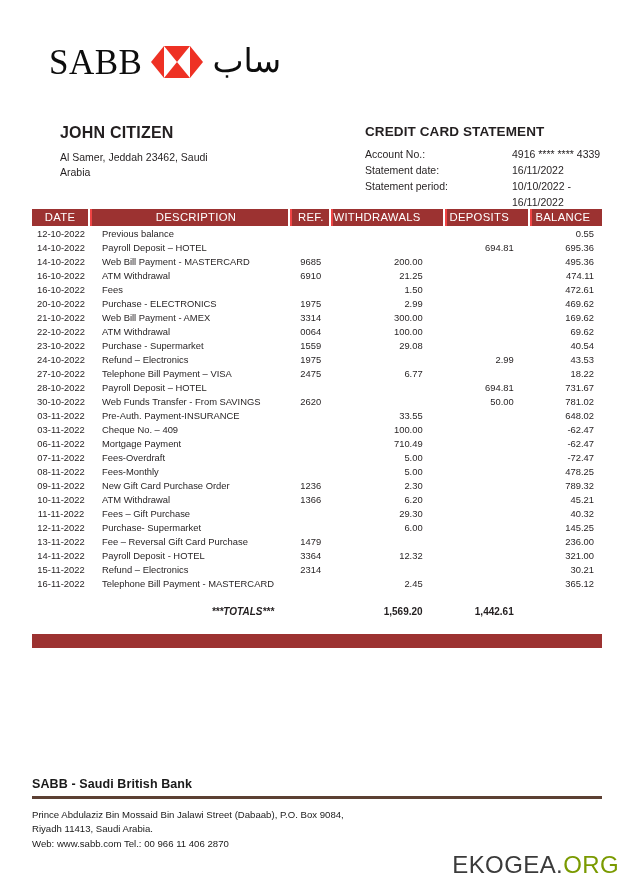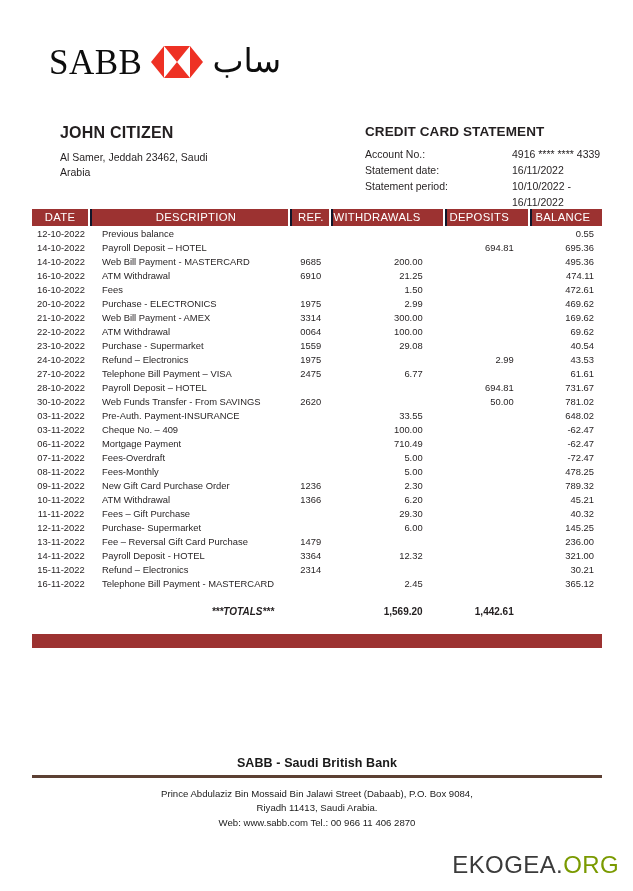--- a/index.html
+++ b/index.html
@@ -95,21 +95,21 @@
     font-size: 9.4px;
   }
   .tbl thead th {
     background: #9c3231;
     color: #ffffff;
     font-size: 11.3px;
     font-weight: normal;
     letter-spacing: 0.3px;
     text-align: center;
     padding: 2px 0 3px 0;
-    border-left: 2px solid #0f172a;
+    border-left: 2px solid #ef4444;
     border-right: 2px solid #ffffff;
   }
   .tbl thead th.first { border-left: none; }
   .tbl thead th.last  { border-right: none; }
 
   .tbl tbody td {
     padding: 1.5px 0;
     vertical-align: top;
     white-space: nowrap;
   }
@@ -134,23 +134,23 @@
     top: 634px;
     width: 570px;
     height: 14px;
     background: #9c3231;
   }
 
   
   .footer {
     position: absolute;
     left: 32px;
-    top: 756px;
+    top: 777px;
     width: 570px;
-    text-align: center;
+    text-align: left;
   }
   .footer-title {
     font-size: 12.5px;
     font-weight: bold;
     color: #1a1a1a;
     letter-spacing: 0.1px;
     margin-bottom: 5px;
   }
   .footer-rule {
     height: 3px;
@@ -308,21 +308,21 @@
         <td class="c-wd"></td>
         <td class="c-dep">2.99</td>
         <td class="c-bal">43.53</td>
       </tr>
       <tr>
         <td class="c-date">27-10-2022</td>
         <td class="c-desc">Telephone Bill Payment – VISA</td>
         <td class="c-ref">2475</td>
         <td class="c-wd">6.77</td>
         <td class="c-dep"></td>
-        <td class="c-bal">61.61</td>
+        <td class="c-bal">18.22</td>
       </tr>
       <tr>
         <td class="c-date">28-10-2022</td>
         <td class="c-desc">Payroll Deposit – HOTEL</td>
         <td class="c-ref"></td>
         <td class="c-wd"></td>
         <td class="c-dep">694.81</td>
         <td class="c-bal">731.67</td>
       </tr>
       <tr>

